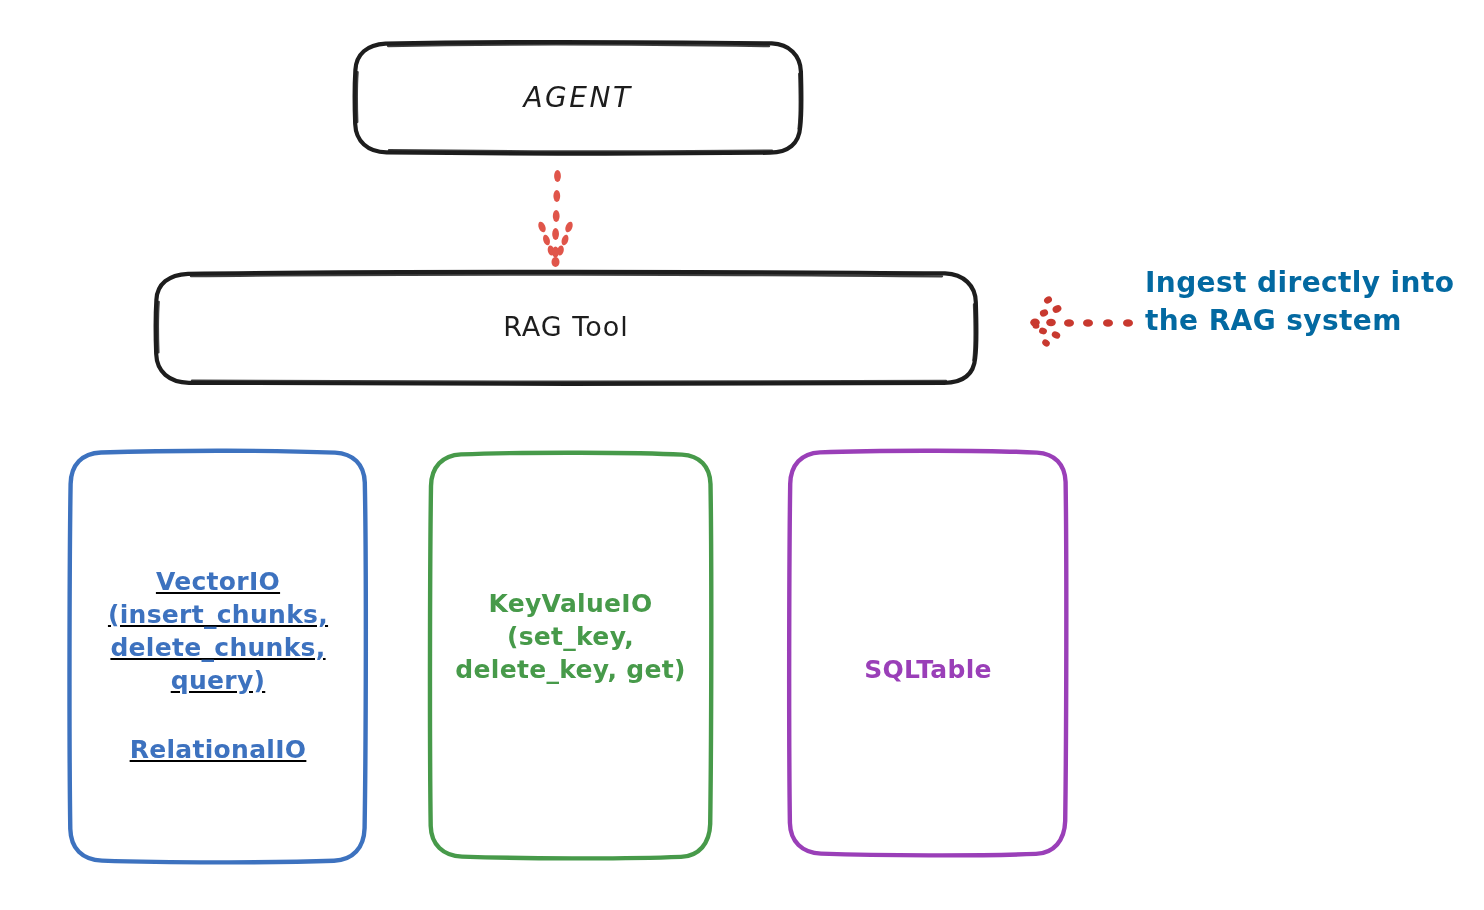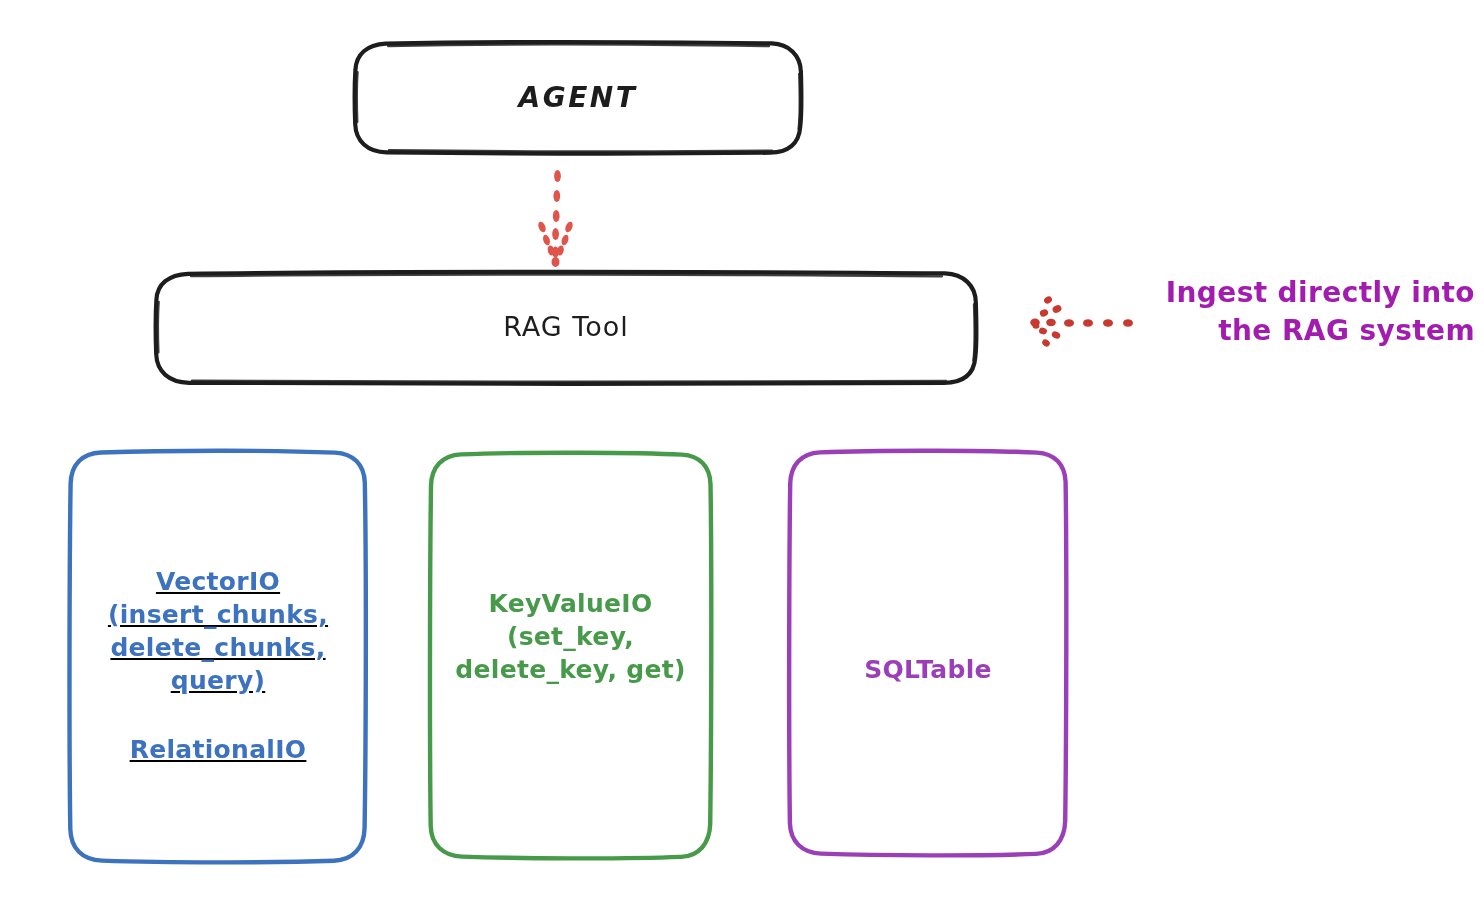--- a/index.html
+++ b/index.html
@@ -38,21 +38,21 @@
 
   
   #agent-node {
     left: 355px; top: 42px;
     width: 446px; height: 111px;
   }
   #agent-node .node-label {
     font-family: "DejaVu Sans", sans-serif;
     font-size: 28px;
     font-style: italic;
-    font-weight: 700;
+    font-weight: 400;
     color: #1d1d1d;
     letter-spacing: 2.5px;
   }
 
   
   #rag-tool-node {
     left: 156px; top: 272px;
     width: 820px; height: 111px;
   }
   #rag-tool-node .node-label {
@@ -100,27 +100,27 @@
     justify-content: center;
     width: 100%;
   }
   #vector-io-node .store-body   { margin-top: 16px; }
   #key-value-io-node .store-body { margin-top: 6px; }
   #relational-io-node .store-body { margin-top: -6px; }
 
   
   #ingest-annotation {
     position: absolute;
-    left: 1145px; top: 274px;
+    left: 1145px; top: 264px;
     width: 330px;
-    color: #a21caf;
+    color: #0369a1;
     font-size: 28px;
     font-weight: 600;
     line-height: 1.34;
-    text-align: right;
+    text-align: left;
     white-space: pre-line;
     letter-spacing: 0.4px;
   }
 </style>
 </head>
 <body>
 
 <svg id="canvas" viewBox="0 0 1484 910" aria-hidden="true">
   <defs></defs>
 

